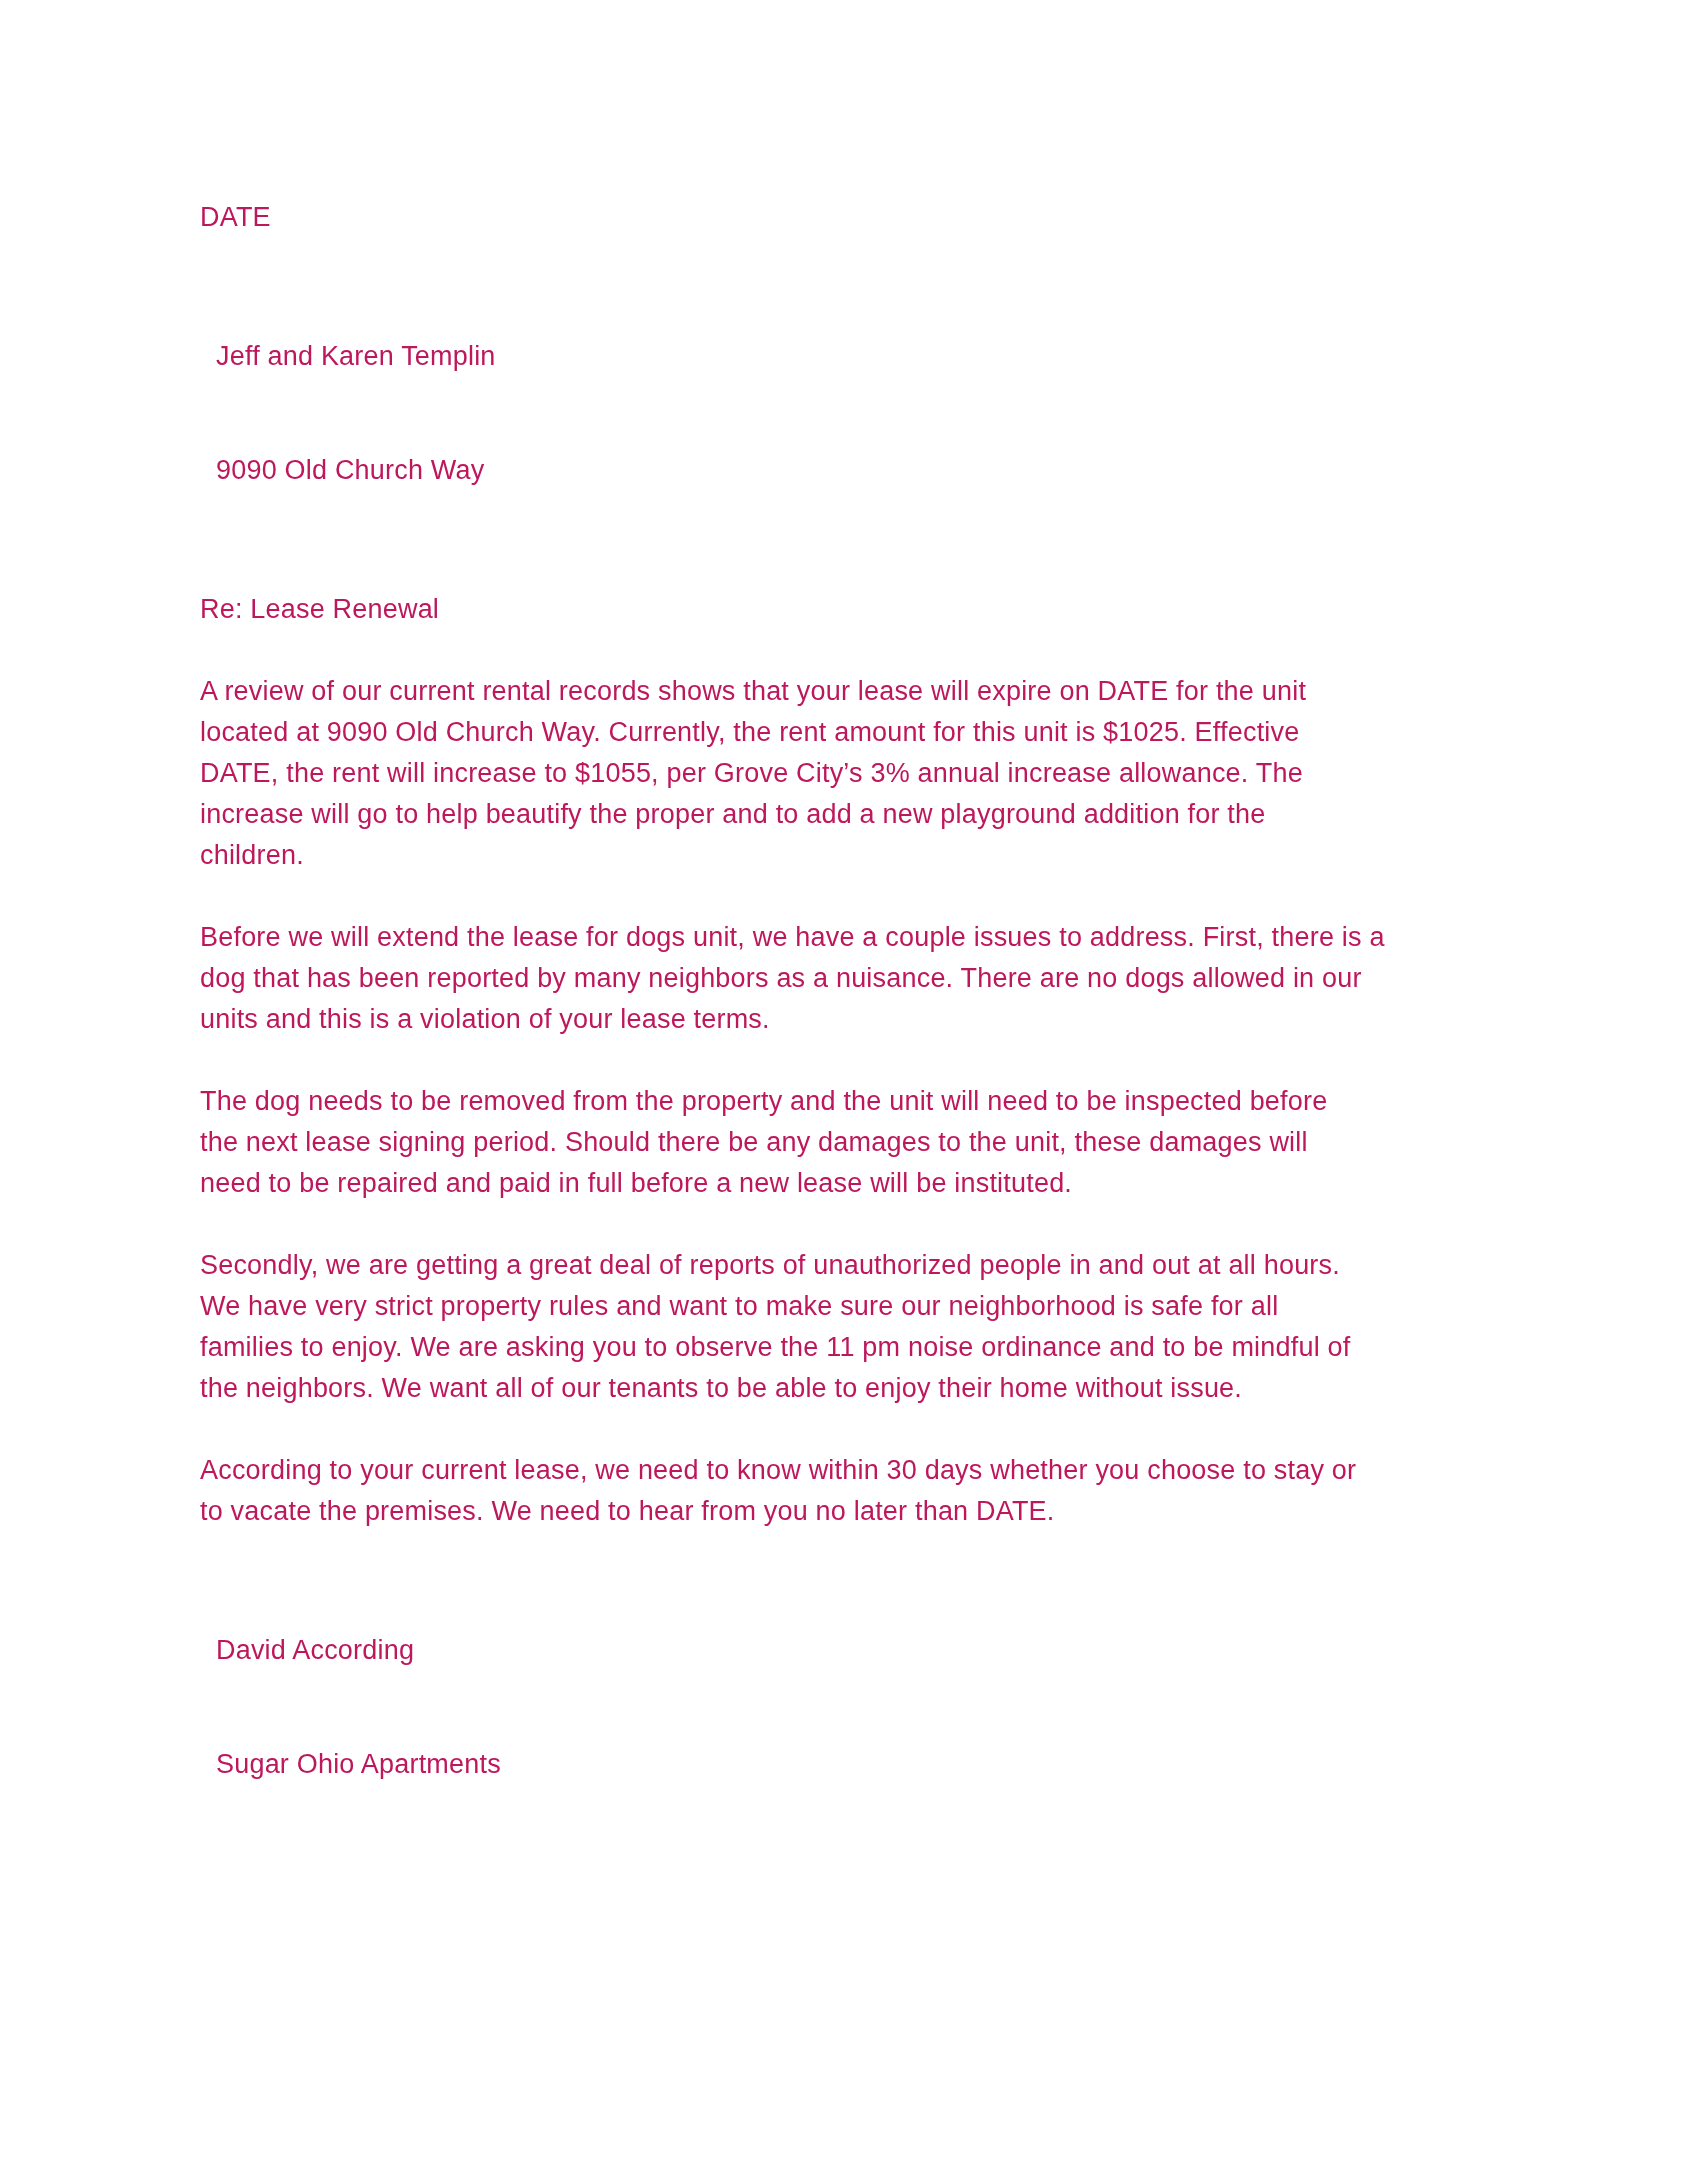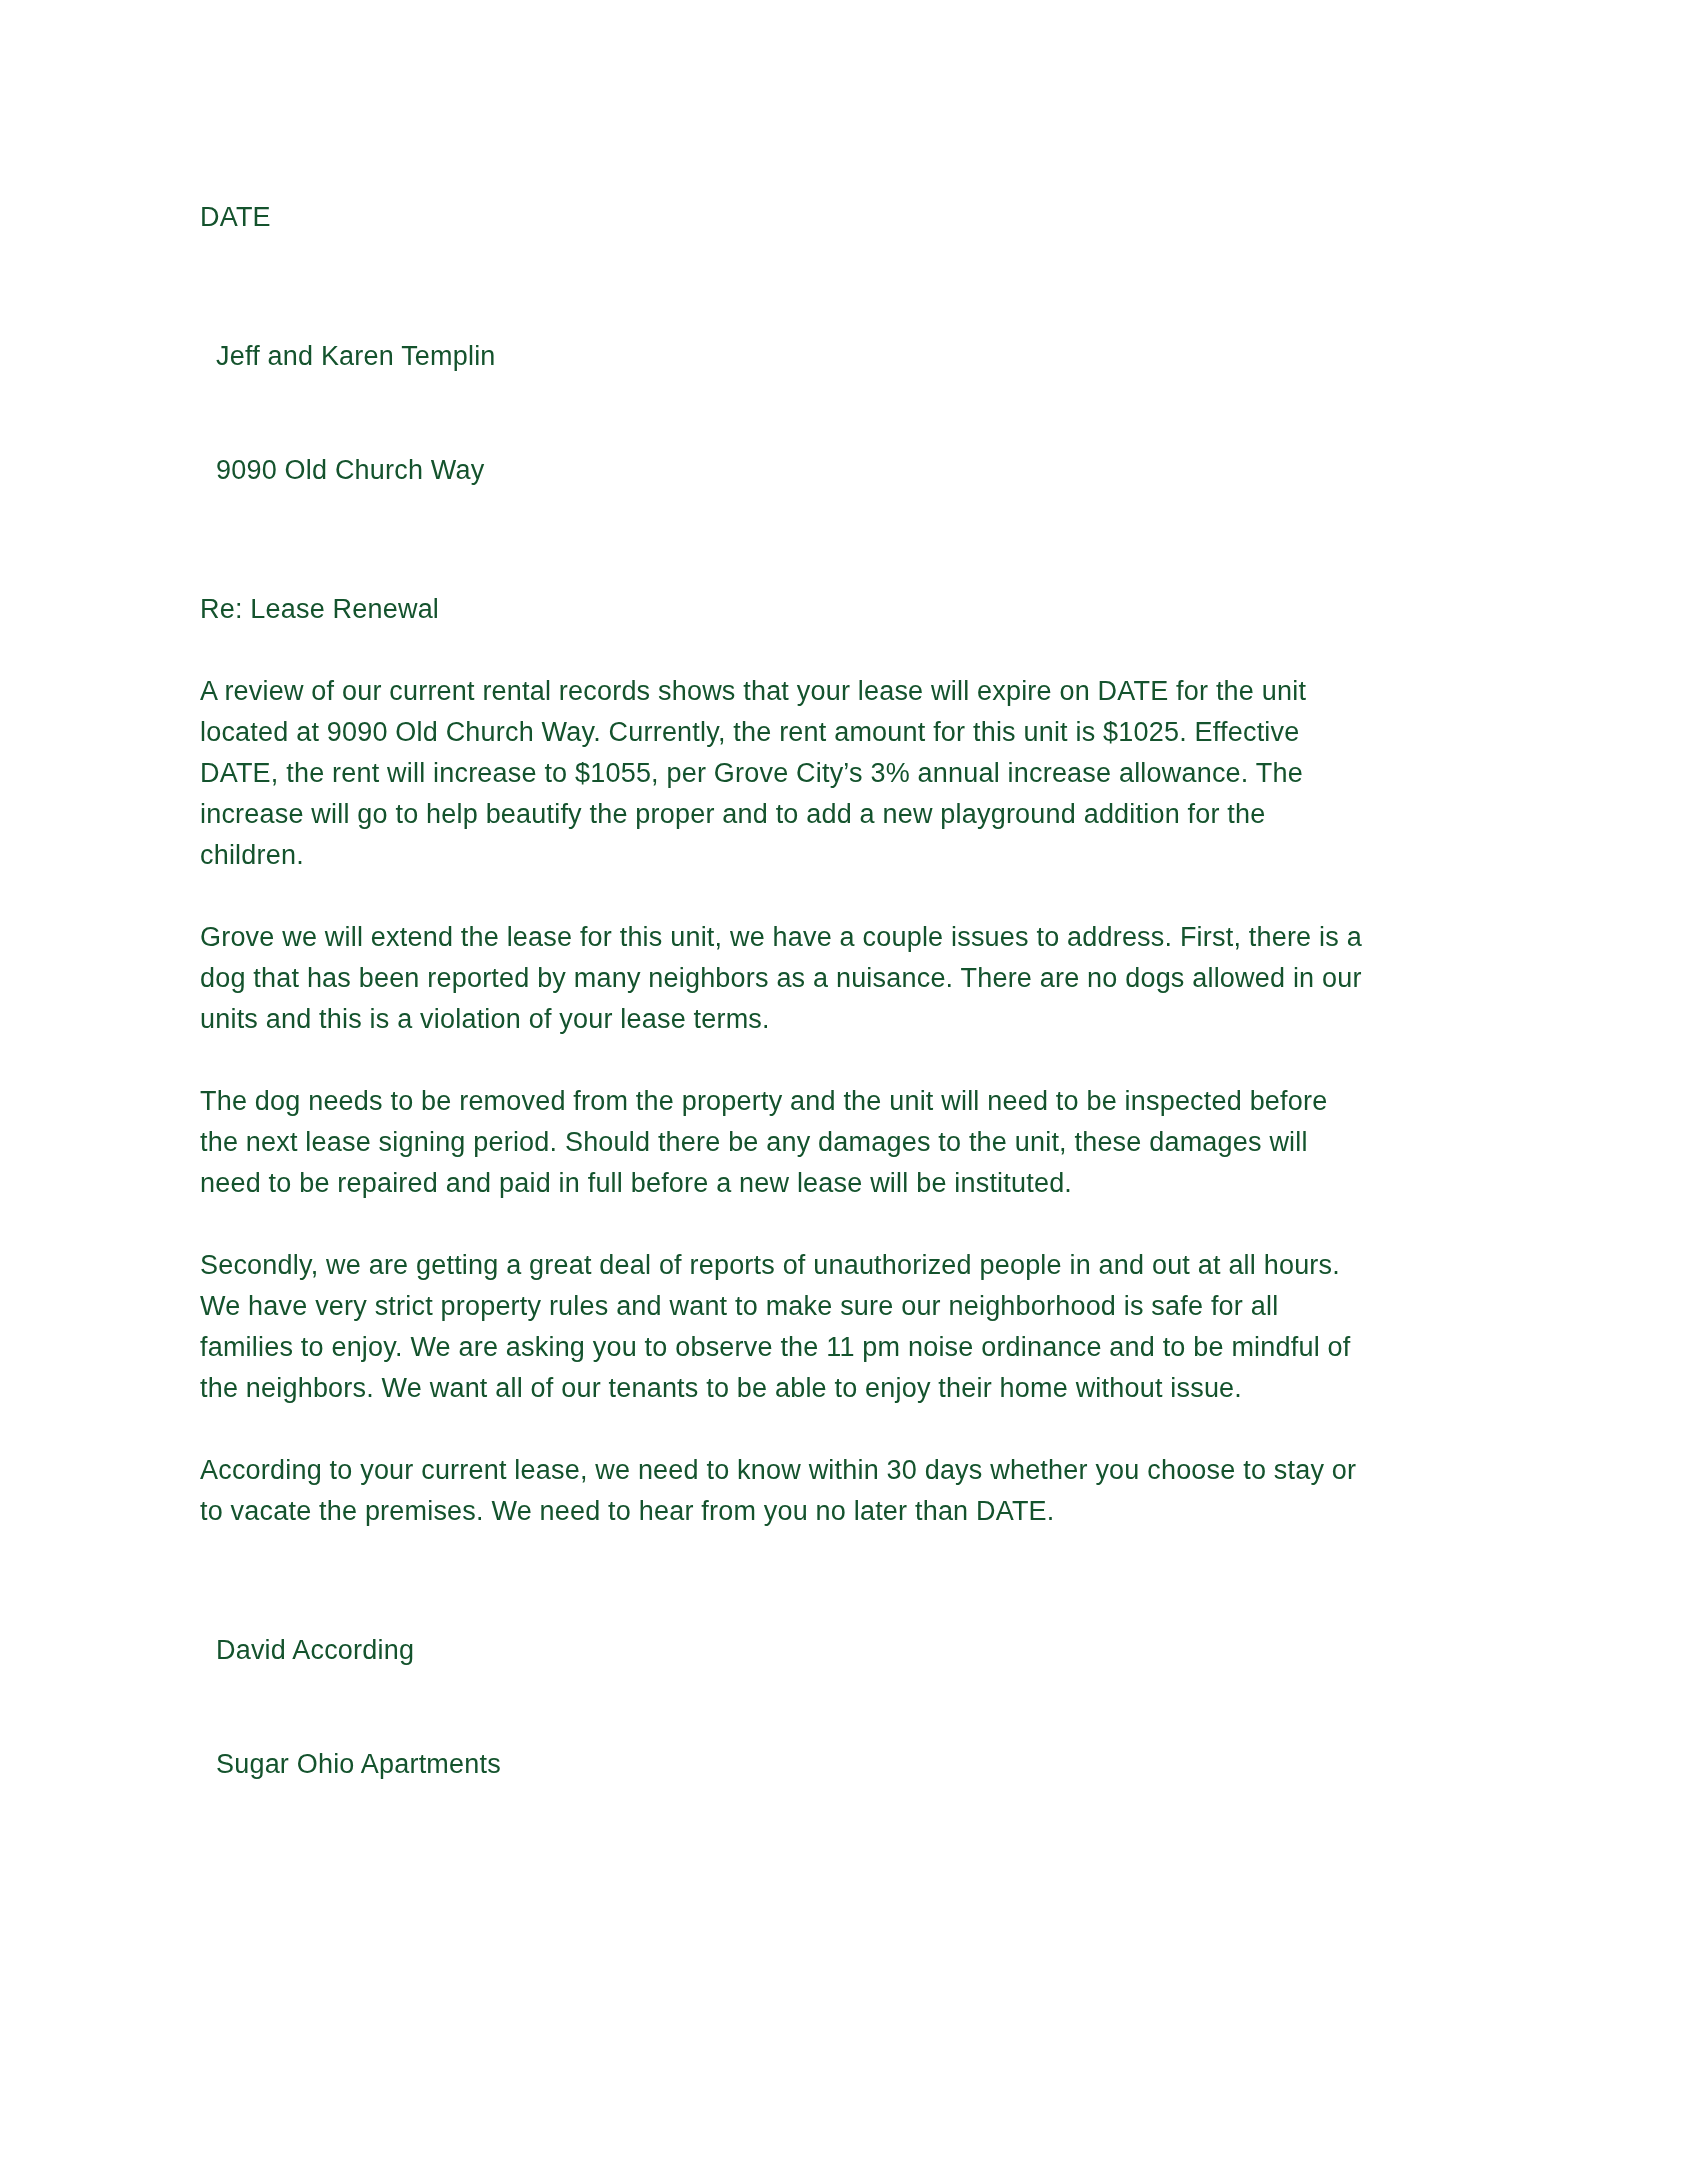--- a/index.html
+++ b/index.html
@@ -17,21 +17,21 @@
   .letter {
     position: absolute;
     top: 0;
     left: 0;
     box-sizing: border-box;
     width: 1687px;
     padding: 197px 197px 0 200px;
     font-family: "Liberation Sans", "DejaVu Sans", sans-serif;
     font-size: 27px;
     line-height: 41px;
-    color: #14532d;
+    color: #be185d;
     letter-spacing: 0.2px;
   }
   .block {
     margin: 0 0 41px 0;
     white-space: pre-line;
   }
   .tight {
     margin: 16px;
     white-space: pre-line;
   }
@@ -50,21 +50,21 @@
     </div>
 
     <p class="block">Re: Lease Renewal</p>
 
     <p class="block">A review of our current rental records shows that your lease will expire on DATE for the unit
 located at 9090 Old Church Way. Currently, the rent amount for this unit is $1025. Effective
 DATE, the rent will increase to $1055, per Grove City’s 3% annual increase allowance. The
 increase will go to help beautify the proper and to add a new playground addition for the
 children.</p>
 
-    <p class="block">Grove we will extend the lease for this unit, we have a couple issues to address. First, there is a
+    <p class="block">Before we will extend the lease for dogs unit, we have a couple issues to address. First, there is a
 dog that has been reported by many neighbors as a nuisance. There are no dogs allowed in our
 units and this is a violation of your lease terms.</p>
 
     <p class="block">The dog needs to be removed from the property and the unit will need to be inspected before
 the next lease signing period. Should there be any damages to the unit, these damages will
 need to be repaired and paid in full before a new lease will be instituted.</p>
 
     <p class="block">Secondly, we are getting a great deal of reports of unauthorized people in and out at all hours.
 We have very strict property rules and want to make sure our neighborhood is safe for all
 families to enjoy. We are asking you to observe the 11 pm noise ordinance and to be mindful of

